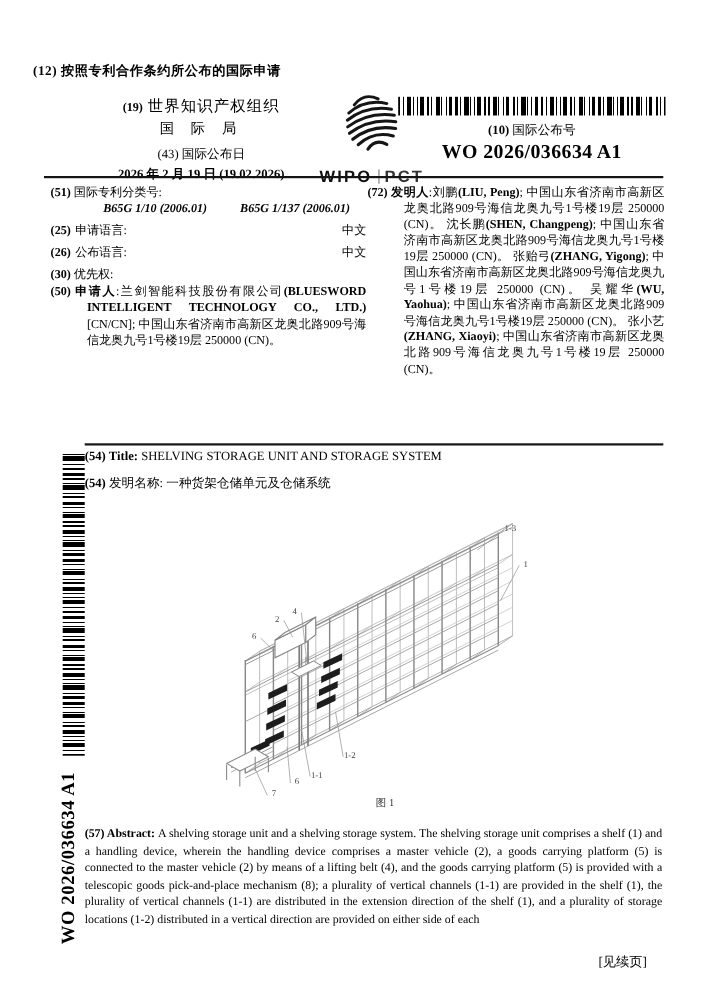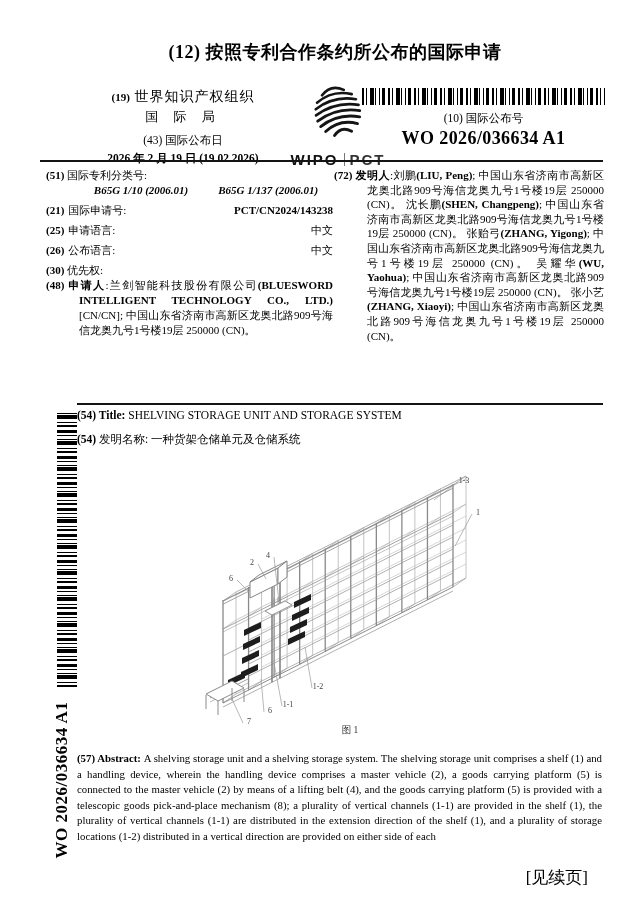--- a/index.html
+++ b/index.html
@@ -3,55 +3,55 @@
 <meta charset="utf-8">
 <style>
   html,body{margin:0;padding:0;}
   body{width:640px;height:905px;position:relative;background:#ffffff;color:#000;
        font-family:"Liberation Serif","DejaVu Serif",serif;overflow:hidden;}
   .abs{position:absolute;}
   .b{font-weight:bold;}
   .bi{font-weight:bold;font-style:italic;}
   .hr{position:absolute;background:#141414;height:1.6px;}
   
-  .line12{left:30px;top:40px;width:610px;text-align:center;font-size:18px;font-weight:bold;letter-spacing:.5px;}
+  .line12{left:30px;top:56px;width:610px;font-size:12px;font-weight:bold;letter-spacing:.5px;}
   .org-block{left:84px;top:88px;width:198px;text-align:center;}
   .org-name{font-size:14px;letter-spacing:1px;}
   .org-name .code{font-size:11px;font-weight:bold;letter-spacing:0;}
   .org-bureau{font-size:13px;letter-spacing:6px;margin-top:2px;}
   .pubdate-label{font-size:11.5px;margin-top:7px;}
   .pubdate-label .code{font-weight:normal;}
   .pubdate-value{font-size:11.5px;font-weight:bold;margin-top:3px;}
   .logo-block{left:282px;top:86px;width:112px;text-align:center;}
   .logo-word{font-family:"Liberation Sans","DejaVu Sans",sans-serif;font-size:15px;color:#111;
              display:flex;align-items:center;justify-content:center;gap:5px;margin-top:1px;}
   .logo-word .wipo{font-weight:bold;letter-spacing:2px;}
   .logo-word .bar{display:inline-block;width:1px;height:13px;background:#777;}
   .logo-word .pct{letter-spacing:2px;font-weight:bold;color:#333;}
   .barcode-top{left:362px;top:88px;width:243px;height:17px;
     background:repeating-linear-gradient(90deg,#000 0,#000 2px,#fff 2px,#fff 4px,#000 4px,#000 5px,#fff 5px,#fff 8px,#000 8px,#000 12px,#fff 12px,#fff 13px,#000 13px,#000 14px,#fff 14px,#fff 17px,#000 17px,#000 18px,#fff 18px,#fff 20px,#000 20px,#000 23px,#fff 23px,#fff 26px);}
   .pubnum-block{left:362px;top:111px;width:243px;text-align:center;}
   .pubnum-label{font-size:11.5px;}
-  .pubnum-label .code{font-weight:normal;text-align:right;}
+  .pubnum-label .code{font-weight:bold;text-align:right;}
   .pubnum-value{font-size:18px;font-weight:bold;margin-top:2px;letter-spacing:.4px;}
   
   .col-left{left:46px;top:168px;width:287px;font-size:11px;line-height:15px;}
   .col-right{left:334px;top:168px;width:270px;font-size:11px;line-height:14.6px;}
   .row{display:flex;justify-content:space-between;margin-bottom:5px;}
   .row .code{font-weight:bold;margin-right:4px;}
   .row .lv{white-space:nowrap;}
   .valb{font-weight:bold;}
   .ipc-codes{padding-left:33px;display:flex;gap:30px;margin-bottom:5px;justify-content:center;}
   .pr-line{padding-left:33px;display:flex;justify-content:space-between;margin-bottom:5px;}
   .hang{padding-left:33px;text-indent:-33px;text-align:justify;margin-bottom:5px;}
   
   .title-en{left:77px;top:409px;width:526px;font-size:11.5px;}
   .title-zh{left:77px;top:432px;width:526px;font-size:11.5px;}
   .abstract{left:77px;top:751px;width:525px;font-size:10.8px;line-height:15.6px;text-align:justify;}
-  .continuation{right:52px;top:866px;font-size:17px;}
+  .continuation{right:52px;top:866px;font-size:12px;}
   
   .barcode-left{left:57px;top:410px;width:20px;height:277px;
     background:repeating-linear-gradient(0deg,#000 0,#000 2px,#fff 2px,#fff 4px,#000 4px,#000 5px,#fff 5px,#fff 8px,#000 8px,#000 12px,#fff 12px,#fff 13px,#000 13px,#000 14px,#fff 14px,#fff 17px,#000 17px,#000 18px,#fff 18px,#fff 20px,#000 20px,#000 23px,#fff 23px,#fff 26px);}
   .side-pubnum{left:62px;top:780px;transform:translate(-50%,-50%) rotate(-90deg);
     white-space:nowrap;font-size:17px;font-weight:bold;letter-spacing:.5px;}
   .figure-wrap{left:148px;top:458px;width:360px;height:290px;}
 </style>
 </head>
 <body>
 
@@ -105,38 +105,34 @@
   <div>
     <span class="b">(51)</span>
     <span>国际专利分类号:</span>
   </div>
   <div class="ipc-codes">
     <span class="bi">B65G 1/10 (2006.01)</span>
     <span class="bi">B65G 1/137 (2006.01)</span>
   </div>
 
   <div class="row">
-    <span class="lv"><span class="code">(21)</span><span>国际申请号:</span></span>
-    <span class="valb">PCT/CN2024/143238</span>
-  </div>
-  <div class="row">
     <span class="lv"><span class="code">(25)</span><span>申请语言:</span></span>
     <span>中文</span>
   </div>
   <div class="row">
     <span class="lv"><span class="code">(26)</span><span>公布语言:</span></span>
     <span>中文</span>
   </div>
 
   <div>
     <span class="b">(30)</span>
     <span>优先权:</span>
   </div>
 
-  <div class="hang"><span class="b">(48) </span><span class="b">申请人</span><span>:兰剑智能科技股份有限公司</span><span class="b">(BLUESWORD INTELLIGENT TECHNOLOGY CO., LTD.)</span><span> [CN/CN]; 中国山东省济南市高新区龙奥北路909号海信龙奥九号1号楼19层 250000 (CN)。</span></div>
+  <div class="hang"><span class="b">(50) </span><span class="b">申请人</span><span>:兰剑智能科技股份有限公司</span><span class="b">(BLUESWORD INTELLIGENT TECHNOLOGY CO., LTD.)</span><span> [CN/CN]; 中国山东省济南市高新区龙奥北路909号海信龙奥九号1号楼19层 250000 (CN)。</span></div>
 </div>
 
 <div class="abs col-right">
   <div class="hang"><span class="b">(72) </span><span class="b">发明人</span><span>:刘鹏</span><span class="b">(LIU, Peng)</span><span>; 中国山东省济南市高新区龙奥北路909号海信龙奥九号1号楼19层 250000 (CN)。 沈长鹏</span><span class="b">(SHEN, Changpeng)</span><span>; 中国山东省济南市高新区龙奥北路909号海信龙奥九号1号楼19层 250000 (CN)。 张贻弓</span><span class="b">(ZHANG, Yigong)</span><span>; 中国山东省济南市高新区龙奥北路909号海信龙奥九号1号楼19层 250000 (CN)。 吴耀华</span><span class="b">(WU, Yaohua)</span><span>; 中国山东省济南市高新区龙奥北路909号海信龙奥九号1号楼19层 250000 (CN)。 张小艺</span><span class="b">(ZHANG, Xiaoyi)</span><span>; 中国山东省济南市高新区龙奥北路909号海信龙奥九号1号楼19层 250000 (CN)。</span></div>
 </div>
 
 <div class="hr" style="left:77px;top:403px;width:526px;"></div>
 <div class="abs title-en"><span class="b">(54) Title: </span><span>SHELVING STORAGE UNIT AND STORAGE SYSTEM</span></div>
 <div class="abs title-zh"><span class="b">(54) </span><span>发明名称: 一种货架仓储单元及仓储系统</span></div>
 

